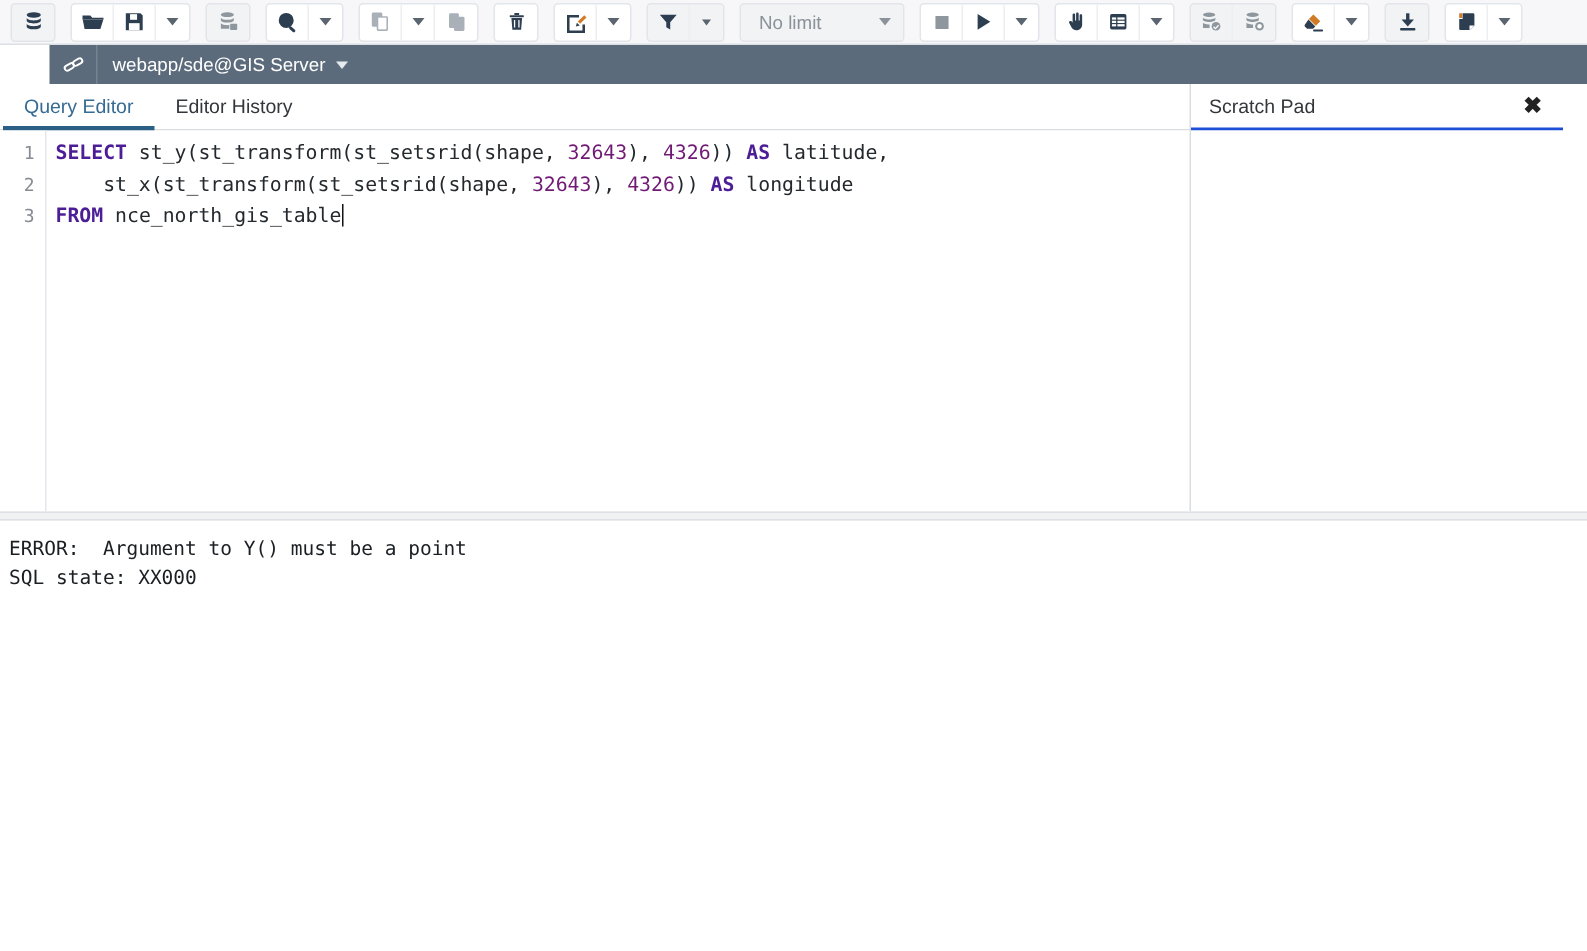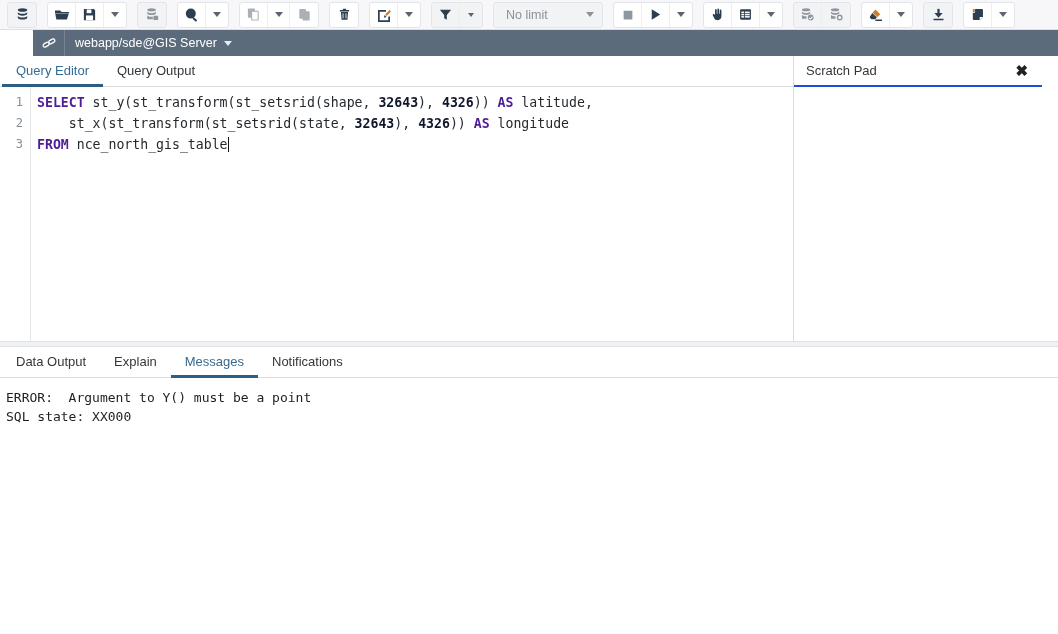--- a/index.html
+++ b/index.html
@@ -151,21 +151,21 @@
     flex: 1;
     padding-top: 5px;
     padding-left: 6px;
     font-family: "DejaVu Sans Mono", monospace;
     font-size: 13.2px;
     line-height: 21px;
     color: #24292e;
     white-space: pre;
   }
   .kw  { color: #4c1d95; font-weight: bold; }
-  .num { color: #0f172a; font-weight: bold; }
+  .num { color: #701a75; font-weight: normal; }
   .cursor {
     display: inline-block;
     width: 1px; height: 15px;
     background: #111;
     vertical-align: -3px;
   }
 
   
   .bottom {
     position: absolute;
@@ -424,60 +424,46 @@
   </div>
 
   <div class="main">
 
     <div class="editor-pane">
       <div class="tabstrip">
         <div class="tab active">
           <span>Query Editor</span>
         </div>
         <div class="tab">
-          <span>Query Output</span>
+          <span>Editor History</span>
         </div>
       </div>
 
       <div class="codewrap">
         <div class="gutter">
           <div>1</div>
           <div>2</div>
           <div>3</div>
         </div>
         <div class="code" id="sql-code"><span class="kw">SELECT</span><span> st_y(st_transform(st_setsrid(shape, </span><span class="num">32643</span><span>), </span><span class="num">4326</span><span>)) </span><span class="kw">AS</span><span> latitude,</span>
-<span>    st_x(st_transform(st_setsrid(state, </span><span class="num">32643</span><span>), </span><span class="num">4326</span><span>)) </span><span class="kw">AS</span><span> longitude</span>
+<span>    st_x(st_transform(st_setsrid(shape, </span><span class="num">32643</span><span>), </span><span class="num">4326</span><span>)) </span><span class="kw">AS</span><span> longitude</span>
 <span class="kw">FROM</span><span> nce_north_gis_table</span><span class="cursor"></span></div>
       </div>
     </div>
 
     <div class="splitter-v"></div>
 
     <div class="scratch-pane">
       <div class="scratch-head">
         <span>Scratch Pad</span>
         <span class="close-x">✖</span>
       </div>
       <div class="scratch-body"></div>
     </div>
   </div>
 
   <div class="bottom">
     <div class="drag-handle"></div>
-    <div class="tabstrip">
-      <div class="tab">
-        <span>Data Output</span>
-      </div>
-      <div class="tab">
-        <span>Explain</span>
-      </div>
-      <div class="tab active">
-        <span>Messages</span>
-      </div>
-      <div class="tab">
-        <span>Notifications</span>
-      </div>
-    </div>
     <div class="msgarea">ERROR:  Argument to Y() must be a point
 SQL state: XX000</div>
   </div>
 
 </div>
 
 </body></html>

